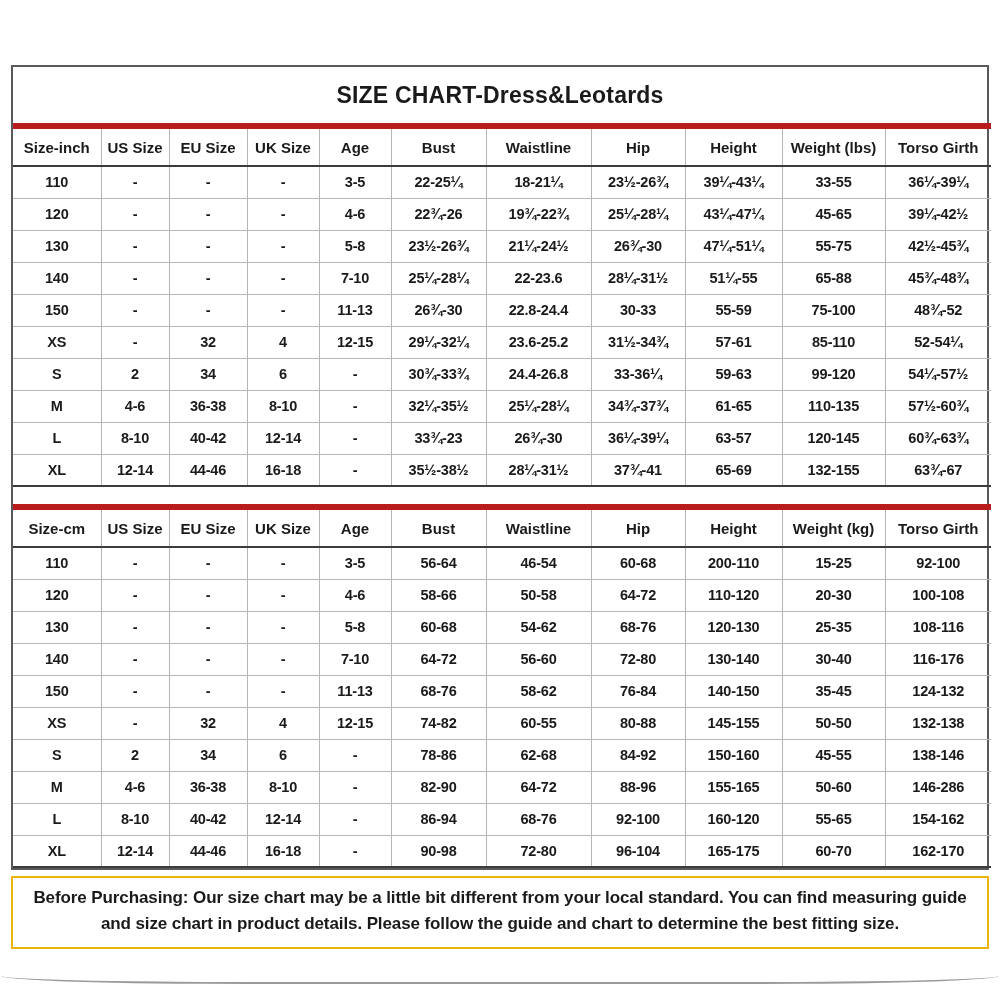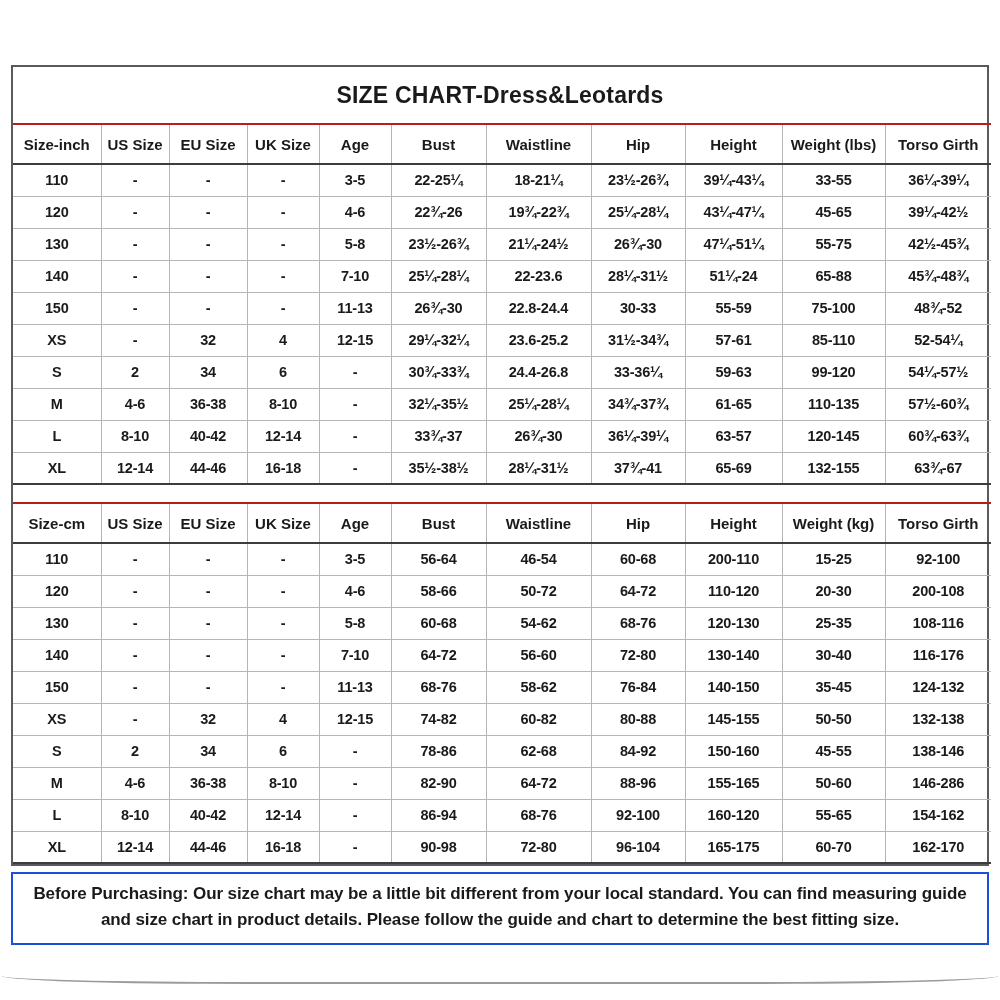--- a/index.html
+++ b/index.html
@@ -23,21 +23,21 @@
     height: 56px;
     display: flex; align-items: center; justify-content: center;
   }
   .title-bar h1 {
     font-size: 23px; font-weight: 700; letter-spacing: 0.2px;
   }
   table.size-table {
     width: 100%;
     border-collapse: collapse;
     table-layout: fixed;
-    border-top: 2px solid #b91c1c;
+    border-top: 6px solid #b91c1c;
     border-bottom: 2px solid #3c3c3c;
     font-weight: 700;
     padding-left: 38px;
   }
   table.size-table th {
     height: 40px;
     font-size: 15px;
     border-bottom: 2px solid #3c3c3c;
     text-align: center; vertical-align: middle;
     padding: 0 2px;
@@ -48,21 +48,21 @@
     text-align: center; vertical-align: middle;
     padding: 0 2px;
     letter-spacing: -0.2px;
   }
   table.size-table th + th,
   table.size-table td + td { border-left: 1px solid #b5b5b5; }
   table.size-table tbody tr + tr td { border-top: 1px solid #b5b5b5; }
   .table-gap { height: 17px; }
   .footer-box {
     margin-top: 6px;
-    border: 2px solid #1d4ed8;
+    border: 2px solid #eab308;
     padding: 7px 12px 9px 12px;
     text-align: center;
     font-size: 17px; font-weight: 700;
     line-height: 1.55;
     letter-spacing: -0.1px;
   }
   .page-curl {
     position: absolute;
     left: 2px; right: 2px; bottom: 8px;
     height: 16px;
@@ -151,21 +151,21 @@
           </tr>
           <tr>
             <td>140</td>
             <td>-</td>
             <td>-</td>
             <td>-</td>
             <td>7-10</td>
             <td>25¼-28¼</td>
             <td>22-23.6</td>
             <td>28¼-31½</td>
-            <td>51¼-24</td>
+            <td>51¼-55</td>
             <td>65-88</td>
             <td>45¾-48¾</td>
           </tr>
           <tr>
             <td>150</td>
             <td>-</td>
             <td>-</td>
             <td>-</td>
             <td>11-13</td>
             <td>26¾-30</td>
@@ -213,21 +213,21 @@
             <td>61-65</td>
             <td>110-135</td>
             <td>57½-60¾</td>
           </tr>
           <tr>
             <td>L</td>
             <td>8-10</td>
             <td>40-42</td>
             <td>12-14</td>
             <td>-</td>
-            <td>33¾-37</td>
+            <td>33¾-23</td>
             <td>26¾-30</td>
             <td>36¼-39¼</td>
             <td>63-57</td>
             <td>120-145</td>
             <td>60¾-63¾</td>
           </tr>
           <tr>
             <td>XL</td>
             <td>12-14</td>
             <td>44-46</td>
@@ -288,25 +288,25 @@
             <td>15-25</td>
             <td>92-100</td>
           </tr>
           <tr>
             <td>120</td>
             <td>-</td>
             <td>-</td>
             <td>-</td>
             <td>4-6</td>
             <td>58-66</td>
-            <td>50-72</td>
+            <td>50-58</td>
             <td>64-72</td>
             <td>110-120</td>
             <td>20-30</td>
-            <td>200-108</td>
+            <td>100-108</td>
           </tr>
           <tr>
             <td>130</td>
             <td>-</td>
             <td>-</td>
             <td>-</td>
             <td>5-8</td>
             <td>60-68</td>
             <td>54-62</td>
             <td>68-76</td>
@@ -340,21 +340,21 @@
             <td>35-45</td>
             <td>124-132</td>
           </tr>
           <tr>
             <td>XS</td>
             <td>-</td>
             <td>32</td>
             <td>4</td>
             <td>12-15</td>
             <td>74-82</td>
-            <td>60-82</td>
+            <td>60-55</td>
             <td>80-88</td>
             <td>145-155</td>
             <td>50-50</td>
             <td>132-138</td>
           </tr>
           <tr>
             <td>S</td>
             <td>2</td>
             <td>34</td>
             <td>6</td>

